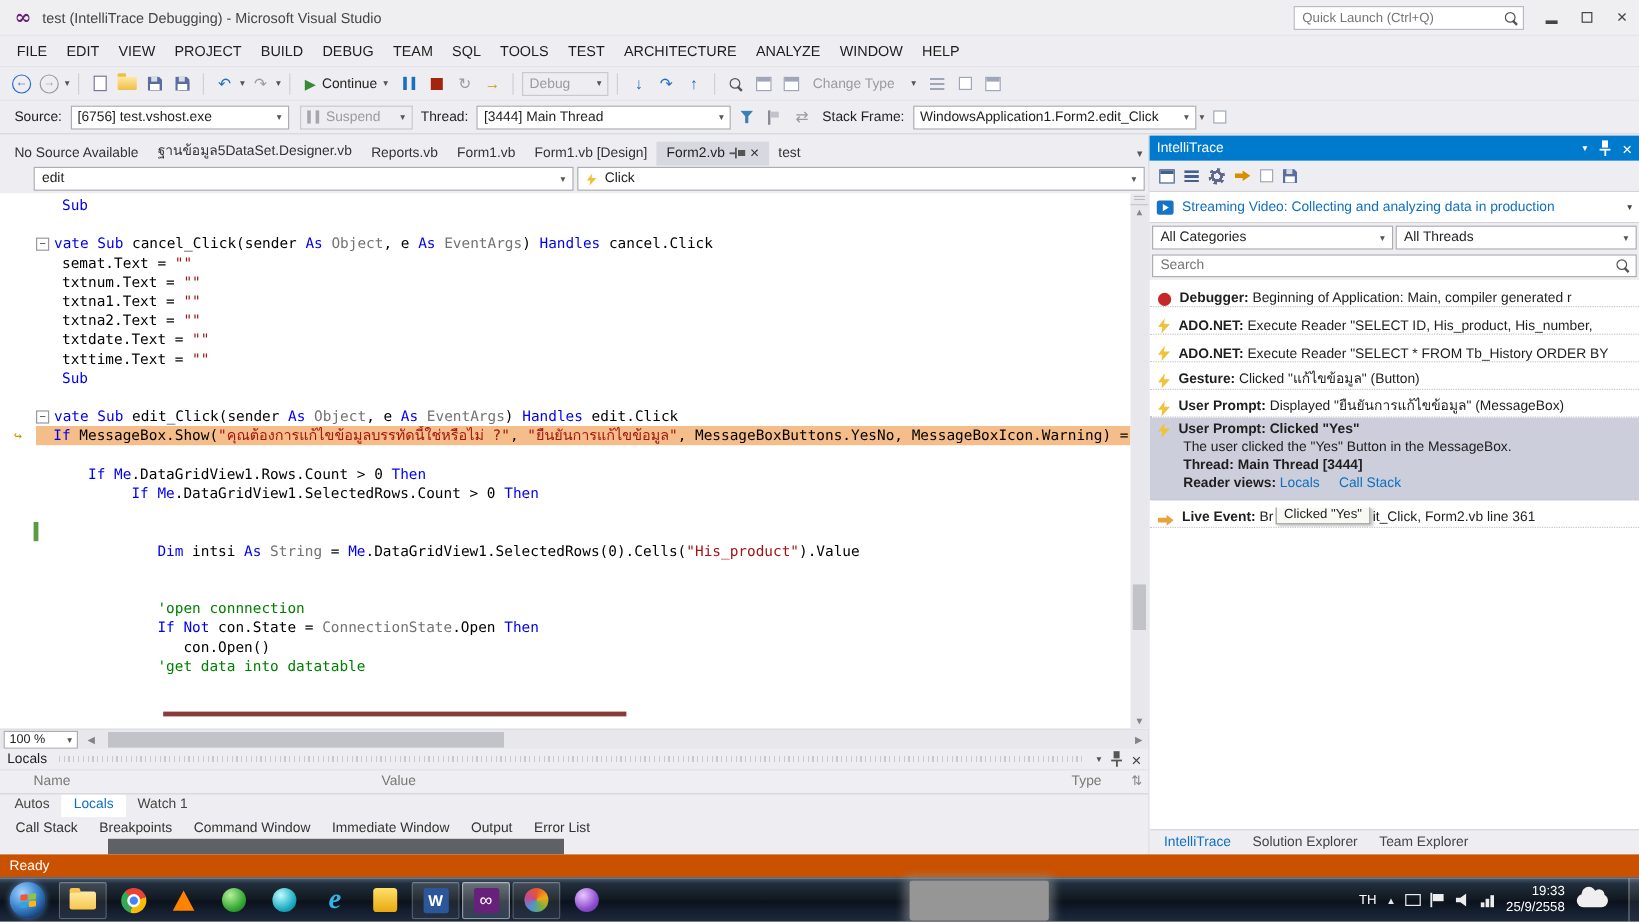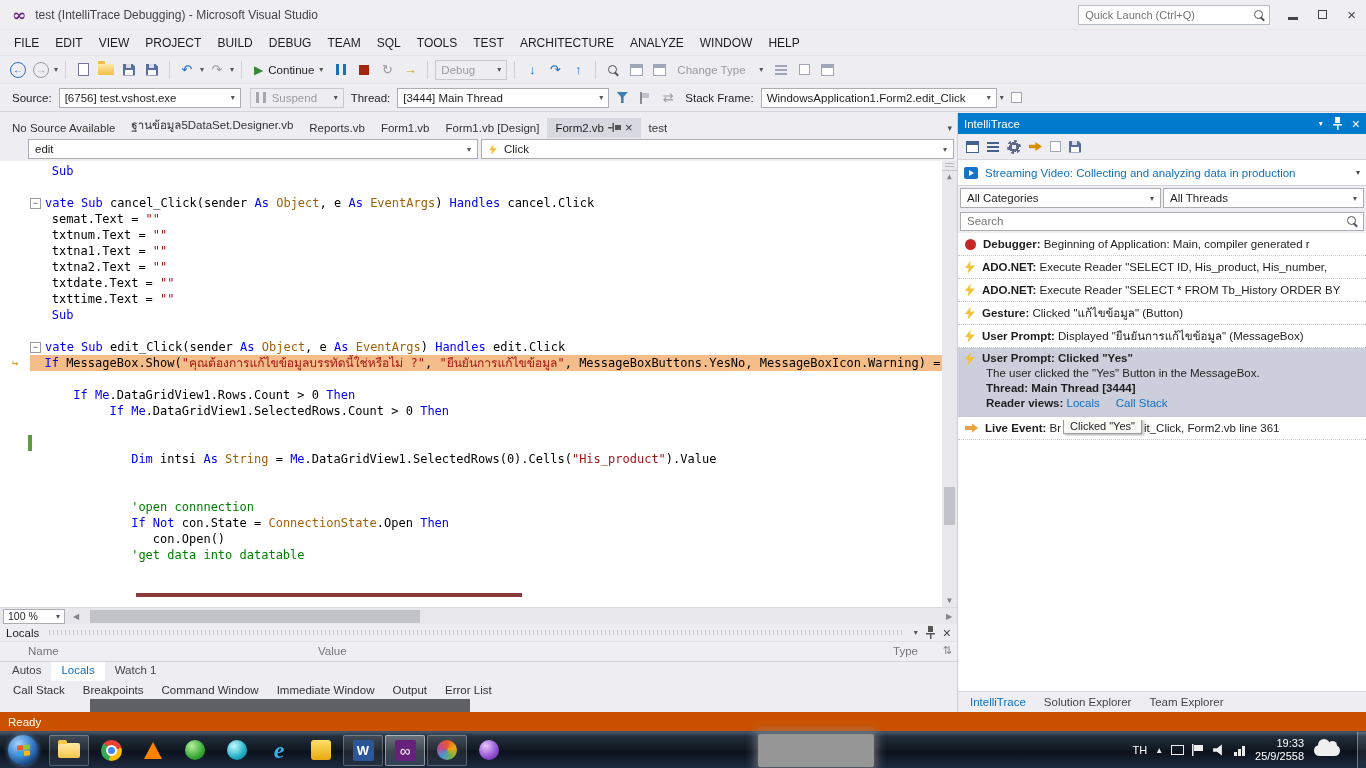--- a/index.html
+++ b/index.html
@@ -88,21 +88,21 @@
   .nc-right{flex:1}
 
   .editor{flex:1;background:#fff;position:relative;overflow:hidden;font-family:"DejaVu Sans Mono",monospace;font-size:12px}
   .code-lines{position:absolute;top:2px;left:0;right:15px}
   .cl{display:flex;height:16px;line-height:16px;white-space:pre}
   .gut{width:30px;flex:none;position:relative;text-align:center}
   .ptr{color:#C99700;font-size:11px}
   .green-mark{position:absolute;right:-2px;top:0;width:4px;height:16px;background:#5B9B42}
   .code{flex:1;white-space:pre;overflow:hidden}
   .cl.hl .code{background:#F5BD89}
-  .c-k{color:#0000F0}.c-s{color:#A31515}.c-c{color:#008000}.c-t{color:#a16207}.c-i{color:#000}
+  .c-k{color:#0000F0}.c-s{color:#A31515}.c-c{color:#008000}.c-t{color:#737373}.c-i{color:#000}
   .foldbox{display:inline-block;width:11px;height:11px;border:1px solid #9A9A9A;background:#fff;color:#333;font-size:9px;line-height:9px;text-align:center;vertical-align:1px;margin-right:4px;font-family:"Liberation Sans",sans-serif}
   .redbar{position:absolute;left:136px;bottom:10px;width:386px;height:4px;background:#8B3A3A}
   .vscroll{position:absolute;right:0;top:0;bottom:0;width:15px;background:#E8E8EC;font-size:8px;color:#848484;text-align:center}
   .vgrip{height:10px;border-bottom:1px solid #C6C6CC;background:repeating-linear-gradient(#B9B9C0 0 1px,transparent 1px 3px) 50% 2px/9px 5px no-repeat}
   .varrow{height:12px;line-height:12px}
   .vthumb{position:absolute;left:2px;right:2px;top:73%;height:38px;background:#C2C3C9}
 
   .hscroll{height:17px;display:flex;align-items:center;background:#E8E8EC;border-top:1px solid #DADBE0;font-size:10.5px}
   .zoom{width:62px;height:15px;background:#fff;border:1px solid #ABADB3;display:flex;align-items:center;padding:0 4px;margin:0 3px;gap:4px}
   .zoom .caret{margin-left:auto}
@@ -133,21 +133,21 @@
   .r-stream .caret{margin-left:auto;color:#444}
   .vid{width:14px;height:12px;background:#1673C6;position:relative;border-radius:2px;flex:none}
   .vid::after{content:"";position:absolute;left:5px;top:3px;border-left:5px solid #fff;border-top:3px solid transparent;border-bottom:3px solid transparent}
   .r-filters{height:24px;display:flex;padding:2px 2px;background:#EEEEF2;gap:2px}
   .f-combo{flex:1;height:20px;background:#fff;border:1px solid #ABADB3;display:flex;align-items:center;font-size:11.5px;padding:0 6px}
   .f-combo .caret{margin-left:auto}
   .r-search{height:23px;padding:1px 2px;background:#EEEEF2;position:relative}
   .r-search input{width:100%;height:19px;border:1px solid #ABADB3;font-size:11.5px;padding:0 22px 0 6px;color:#666;font-family:inherit}
   .r-search .mag{position:absolute;right:8px;top:5px}
   .ev-list{flex:1;background:#fff;overflow:hidden;font-size:11.5px}
-  .ev{height:23px;display:flex;align-items:center;gap:7px;padding:0 4px 0 7px;border-bottom:1px dotted #C6C6CC;white-space:nowrap;overflow:hidden}
+  .ev{height:23px;display:flex;align-items:flex-end;gap:7px;padding:0 4px 0 7px;border-bottom:1px dotted #C6C6CC;white-space:nowrap;overflow:hidden}
   .ev-text{overflow:hidden;white-space:nowrap}
   .ev.sel{height:auto;display:block;background:#CCCEDB;padding:3px 6px 5px 7px;white-space:normal;line-height:15px}
   .ev-line1{display:flex;gap:7px;align-items:center}
   .ev-sub{margin-left:21px}
   .link{color:#0E70C0;margin-right:16px}
   .tooltip{display:inline-block;border:1px solid #9B9B9B;background:#F9F9F4;padding:1px 6px;font-size:11px;box-shadow:2px 2px 3px rgba(0,0,0,.25);position:relative;top:-2px;margin:0 2px}
   .ic-debugger{width:11px;height:11px;border-radius:50%;background:#C62828;flex:none}
   .ic-bolt{width:10px;height:13px;background:#F2C13A;clip-path:polygon(58% 0,0 58%,36% 58%,28% 100%,100% 38%,50% 38%);flex:none}
   .ic-live{width:13px;height:11px;background:#E8A33D;clip-path:polygon(0 32%,55% 32%,55% 8%,100% 50%,55% 92%,55% 68%,0 68%);flex:none}
   .r-tabs{height:21px;background:#EEEEF2;display:flex;align-items:center;font-size:11.5px;padding-left:4px;gap:2px;border-top:1px solid #D5D5DC}

